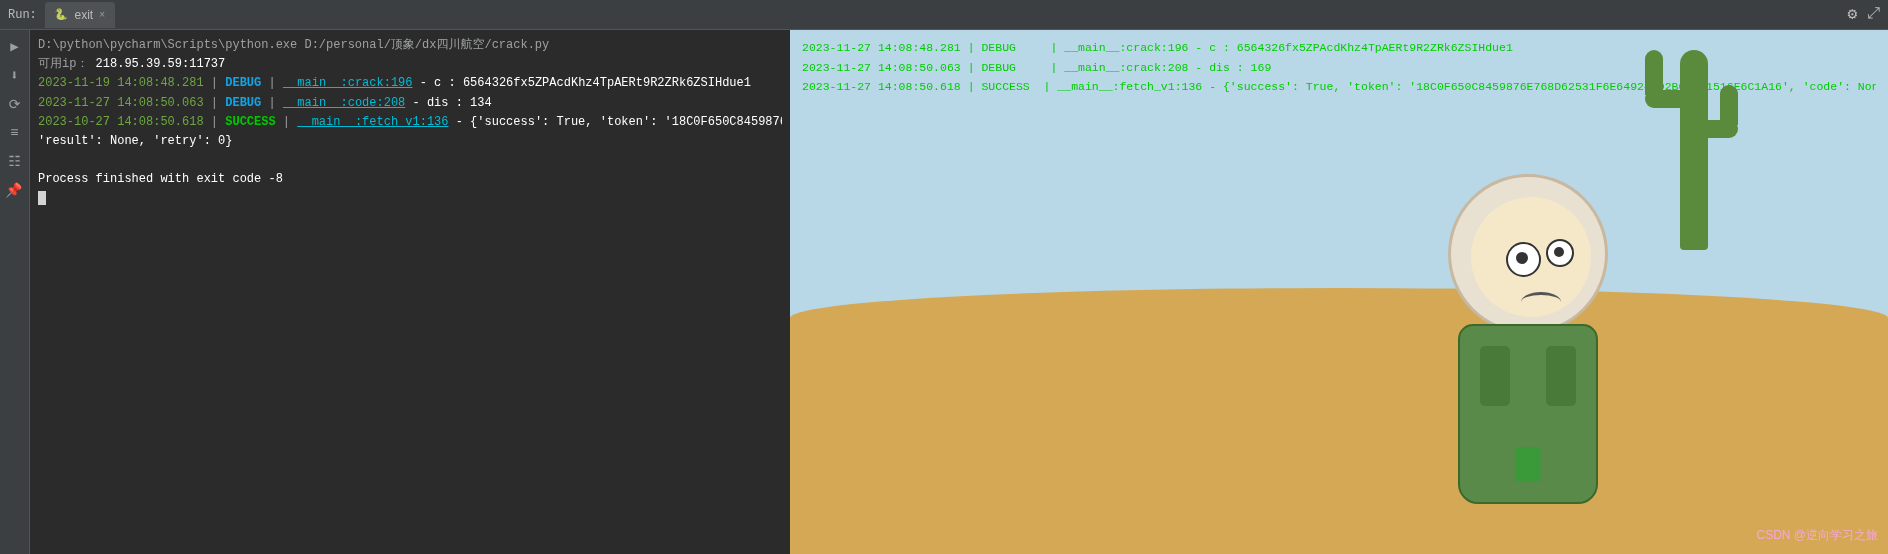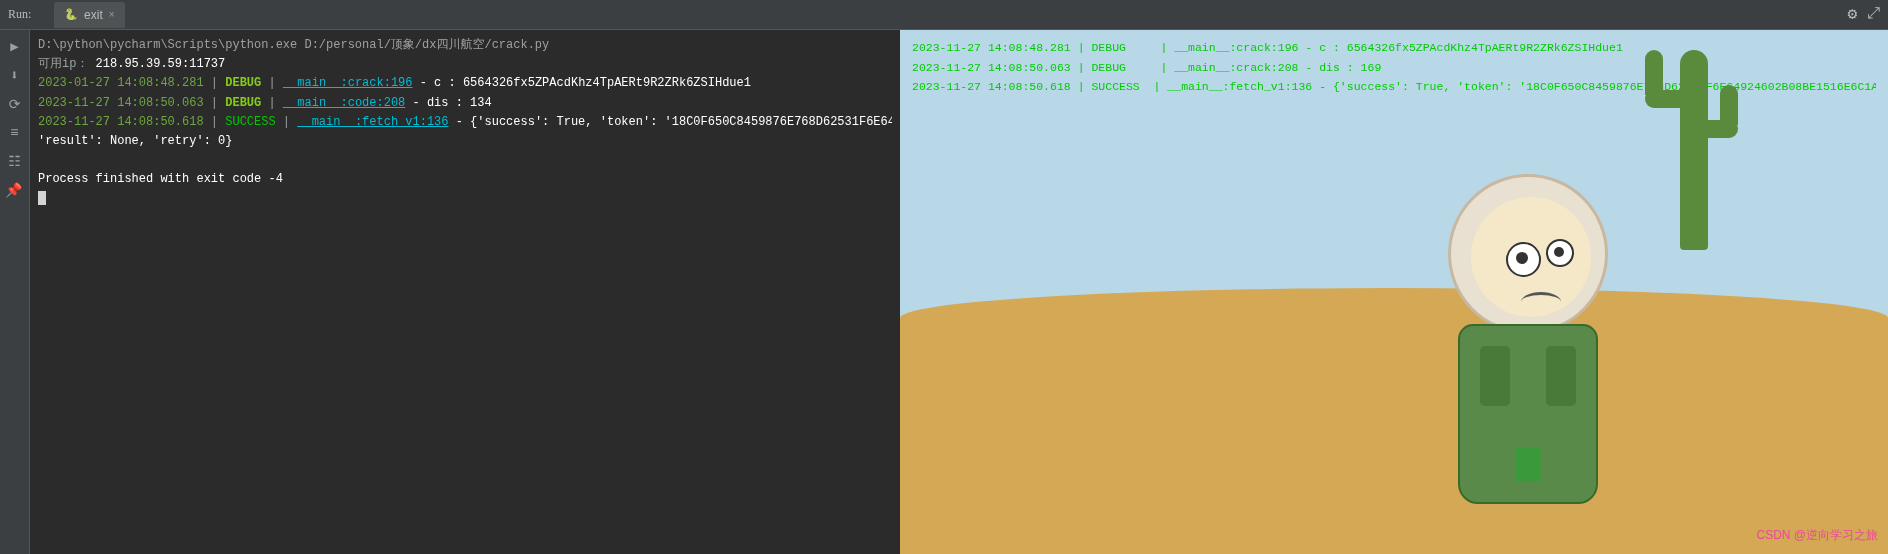--- a/index.html
+++ b/index.html
@@ -10,22 +10,22 @@
       display: flex;
       align-items: center;
       background: #3c3f41;
       height: 30px;
       padding: 0 8px;
       border-bottom: 1px solid #555;
     }
     .run-label {
       color: #bababa;
       font-size: 12px;
-      margin-right: 23px;
-      font-family: Liberation Serif, serif;
+      margin-right: 8px;
+      font-family: Liberation Mono, monospace;
     }
     .tab {
       display: flex;
       align-items: center;
       background: #4e5254;
       border-radius: 3px 3px 0 0;
       padding: 3px 10px;
       color: #bababa;
       font-size: 12px;
       font-family: Arial, sans-serif;
@@ -73,43 +73,43 @@
     }
     .sidebar-icon {
       color: #9da0a2;
       font-size: 14px;
       cursor: pointer;
       padding: 2px;
     }
 
     
     .console-panel {
-      width: 870px;
+      width: 760px;
       height: 524px;
       background: #2b2b2b;
       overflow: hidden;
       display: flex;
       flex-direction: column;
     }
     .console-content {
       flex: 1;
       overflow: hidden;
       padding: 6px 8px;
       font-size: 12px;
       line-height: 1.6;
       position: relative;
     }
     .console-line {
       white-space: nowrap;
       overflow: hidden;
     }
     .text-gray { color: #9da0a2; }
     .text-white { color: #ffffff; }
-    .text-debug { color: #84cc16; font-weight: bold; }
-    .text-success { color: #00c800; font-weight: normal; text-align: right; }
+    .text-debug { color: #0ea5e9; font-weight: bold; }
+    .text-success { color: #00c800; font-weight: bold; text-align: right; }
     .text-timestamp { color: #6da740; }
     .text-module { color: #00bcd4; text-decoration: underline; }
     .cursor-line {
       display: inline-block;
       width: 8px;
       height: 14px;
       background: #d4d4d4;
       vertical-align: middle;
       animation: blink 1s step-end infinite;
     }
@@ -317,21 +317,21 @@
       height: 35px;
       background: #3a9a3a;
       border-radius: 3px;
     }
 
     
     .watermark {
       position: absolute;
       bottom: 10px;
       right: 10px;
-      color: #ec4899;
+      color: #f9a8d4;
       font-size: 12px;
       font-family: Arial, sans-serif;
     }
 
     
     .log-overlay {
       position: absolute;
       top: 0;
       left: 0;
       right: 0;
@@ -376,54 +376,54 @@
       <div class="console-line">
         <span class="text-gray">D:\python\pycharm\Scripts\python.exe D:/personal/顶象/dx四川航空/crack.py</span>
       </div>
 
       <div class="console-line">
         <span class="text-gray">可用ip：</span>
         <span class="text-white"> 218.95.39.59:11737</span>
       </div>
 
       <div class="console-line">
-        <span class="text-timestamp">2023-01-27 14:08:48.281</span>
+        <span class="text-timestamp">2023-11-19 14:08:48.281</span>
         <span class="text-gray"> | </span>
         <span class="text-debug">DEBUG   </span>
         <span class="text-gray"> | </span>
         <span class="text-module">__main__:crack:196</span>
         <span class="text-white"> - c : 6564326fx5ZPAcdKhz4TpAERt9R2ZRk6ZSIHdue1</span>
       </div>
 
       <div class="console-line">
         <span class="text-timestamp">2023-11-27 14:08:50.063</span>
         <span class="text-gray"> | </span>
         <span class="text-debug">DEBUG   </span>
         <span class="text-gray"> | </span>
         <span class="text-module">__main__:code:208</span>
         <span class="text-white"> - dis : 134</span>
       </div>
 
       <div class="console-line">
-        <span class="text-timestamp">2023-11-27 14:08:50.618</span>
+        <span class="text-timestamp">2023-10-27 14:08:50.618</span>
         <span class="text-gray"> | </span>
         <span class="text-success">SUCCESS </span>
         <span class="text-gray"> | </span>
         <span class="text-module">__main__:fetch_v1:136</span>
         <span class="text-white"> - {'success': True, 'token': '18C0F650C8459876E768D62531F6E64924602B08BE1516E6C1A16', 'code': None,  'msg': None, 'ip': None, 'sv': None,</span>
       </div>
 
       <div class="console-line">
         <span class="text-white">  'result': None, 'retry': 0}</span>
       </div>
 
       <div class="console-line">&nbsp;</div>
 
       <div class="console-line">
-        <span class="text-white">Process finished with exit code -4</span>
+        <span class="text-white">Process finished with exit code -8</span>
       </div>
 
       <div class="console-line">
         <span class="cursor-line"></span>
       </div>
 
     </div>
   </div>
 
   <div class="image-area">

